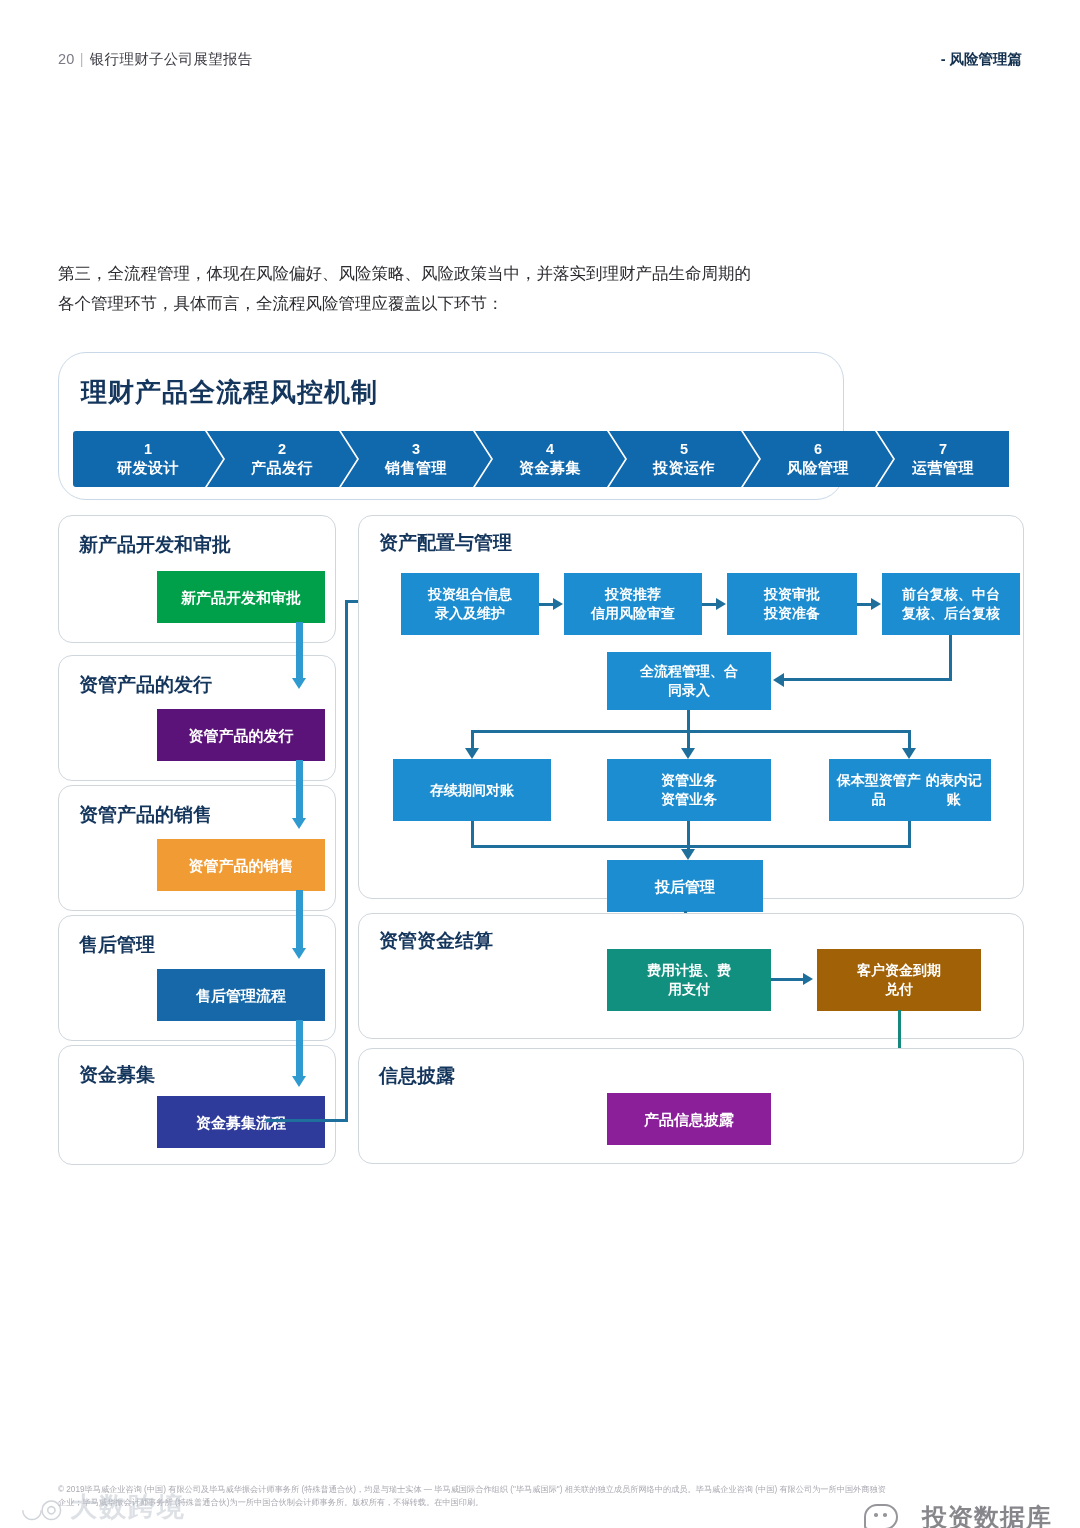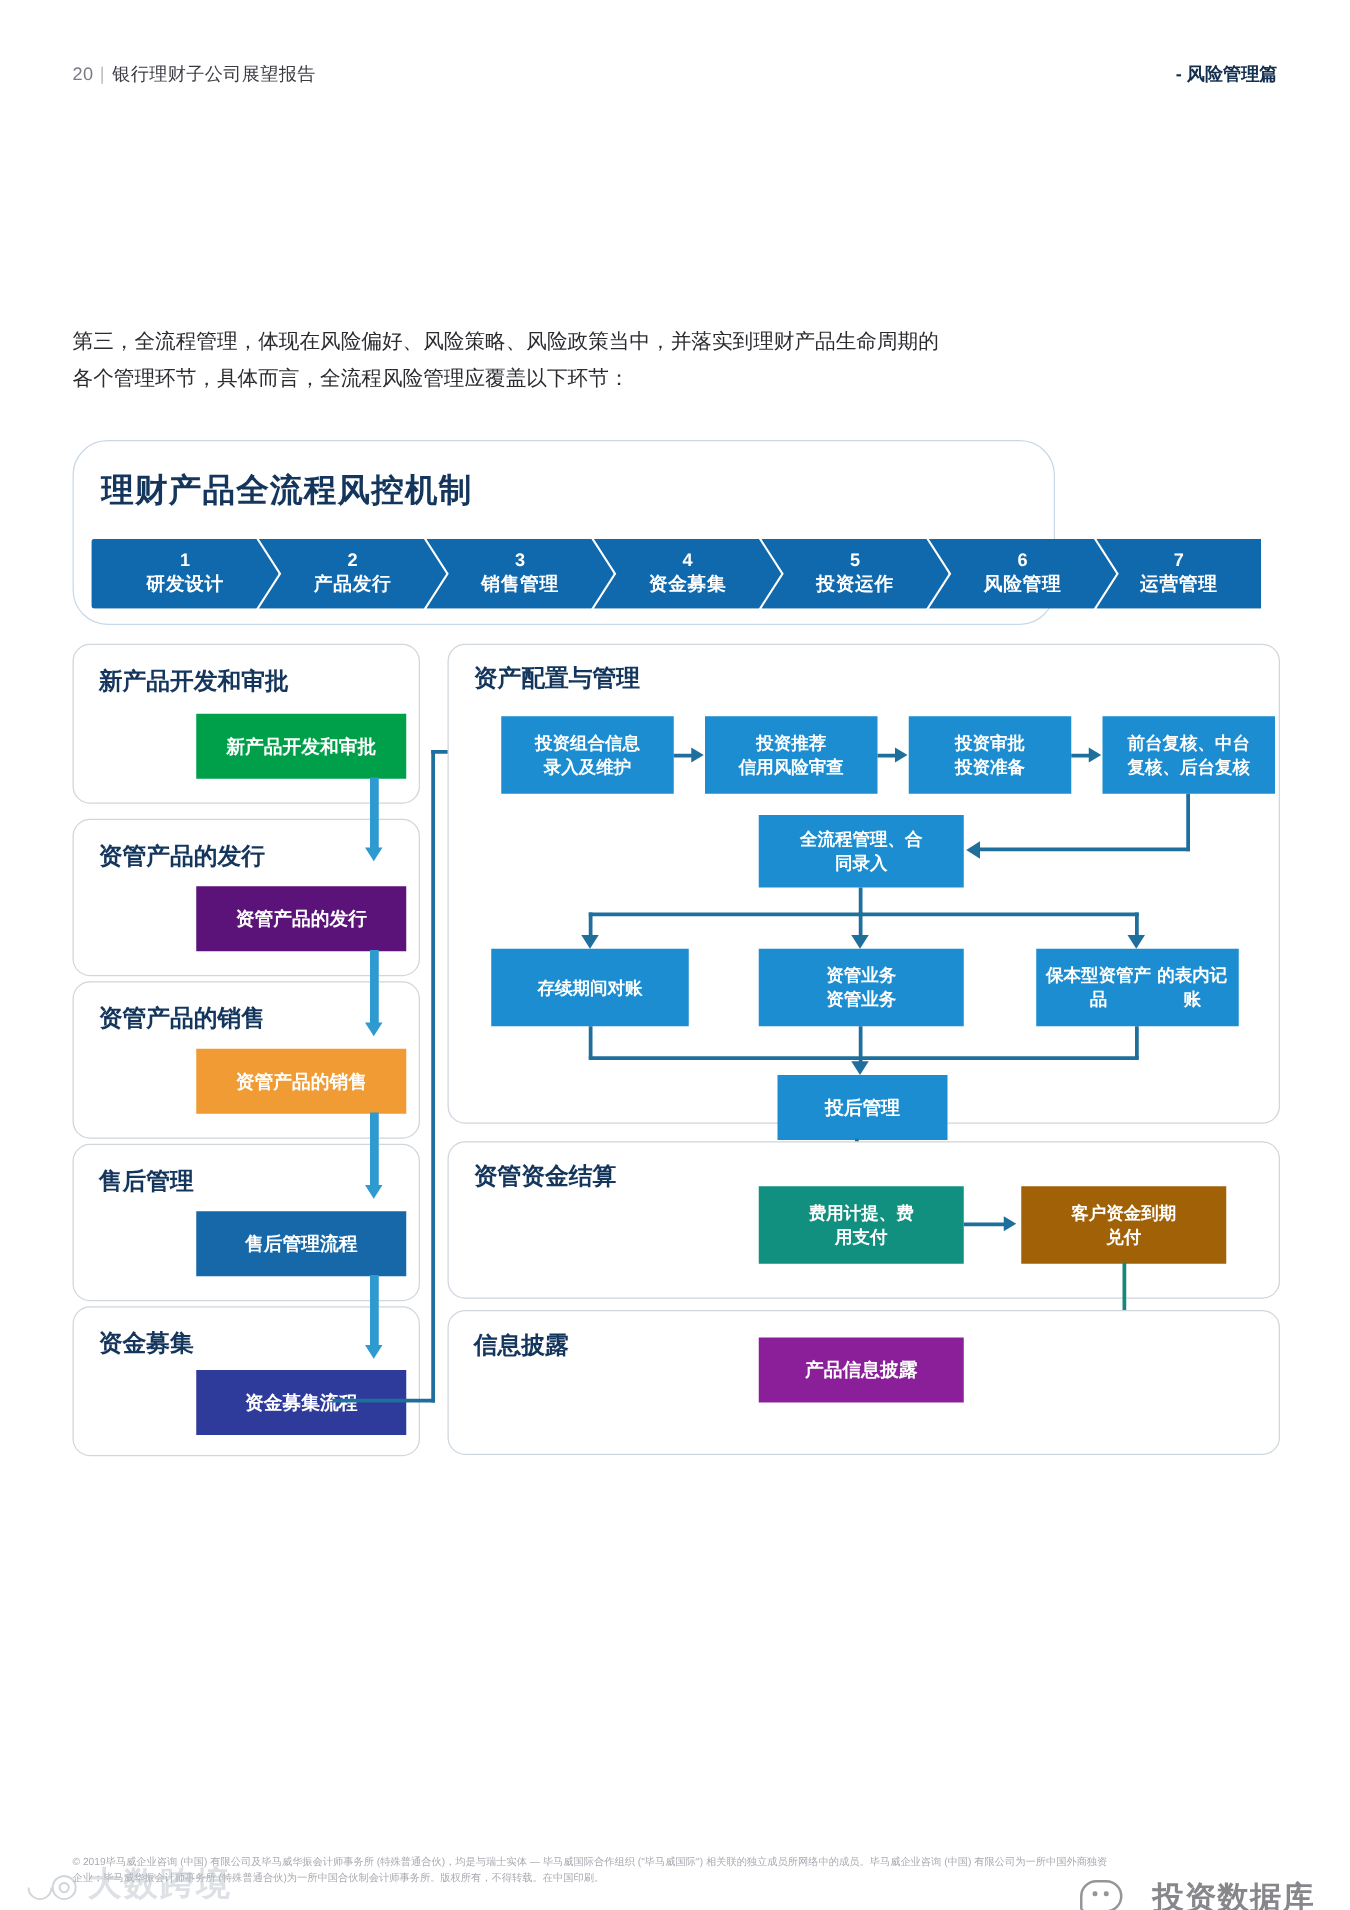--- a/index.html
+++ b/index.html
@@ -247,21 +247,21 @@
       <span>保本型资管产品</span>
       <span>的表内记账</span>
     </div>
 
     <div class="ln dk" style="left:112px;top:305px;width:3px;height:26px;"></div>
     <div class="ln dk" style="left:549px;top:305px;width:3px;height:26px;"></div>
     <div class="ln dk" style="left:112px;top:329px;width:440px;height:3px;"></div>
     <div class="ln dk" style="left:328px;top:305px;width:3px;height:32px;"></div>
     <div class="ar down dk" style="left:322px;top:333px;"></div>
 
-    <div class="box" style="left:248px;top:344px;width:136px;height:52px;background:#1b8dd0;margin-left:15px;">投后管理</div>
+    <div class="box" style="left:248px;top:344px;width:156px;height:52px;background:#1b8dd0;">投后管理</div>
   </div>
 
   <div class="ln dk" style="left:684px;top:911px;width:3px;height:48px;"></div>
   <div class="ar down dk" style="left:678px;top:953px;"></div>
 
   <div class="card" id="c-settle">
     <div class="card-ttl rcard-ttl">资管资金结算</div>
     <div class="box sm" style="left:248px;top:35px;width:164px;height:62px;background:#12907f;flex-direction:column;">
       <span>费用计提、费</span>
       <span>用支付</span>
@@ -273,21 +273,21 @@
     <div class="ln dk" style="left:412px;top:64px;width:34px;height:3px;"></div>
     <div class="ar right" style="left:444px;top:59px;"></div>
   </div>
 
   <div class="ln tl" style="left:898px;top:1010px;width:3px;height:90px;"></div>
   <div class="ln tl" style="left:785px;top:1098px;width:116px;height:3px;"></div>
   <div class="ar left tl" style="left:774px;top:1093px;"></div>
 
   <div class="card" id="c-disc">
     <div class="card-ttl rcard-ttl">信息披露</div>
-    <div class="box" style="left:248px;top:21px;width:164px;height:52px;background:#8b1f99;text-align:right;">产品信息披露</div>
+    <div class="box" style="left:248px;top:44px;width:164px;height:52px;background:#8b1f99;text-align:right;">产品信息披露</div>
   </div>
 
 
   <div id="footer">© 2019毕马威企业咨询 (中国) 有限公司及毕马威华振会计师事务所 (特殊普通合伙)，均是与瑞士实体 — 毕马威国际合作组织 ("毕马威国际") 相关联的独立成员所网络中的成员。毕马威企业咨询 (中国) 有限公司为一所中国外商独资企业；毕马威华振会计师事务所 (特殊普通合伙)为一所中国合伙制会计师事务所。版权所有，不得转载。在中国印刷。</div>
 
   <div id="wm-left">
     <span class="mark">◡◎</span>
     <span class="txt">大数跨境</span>
   </div>
 

